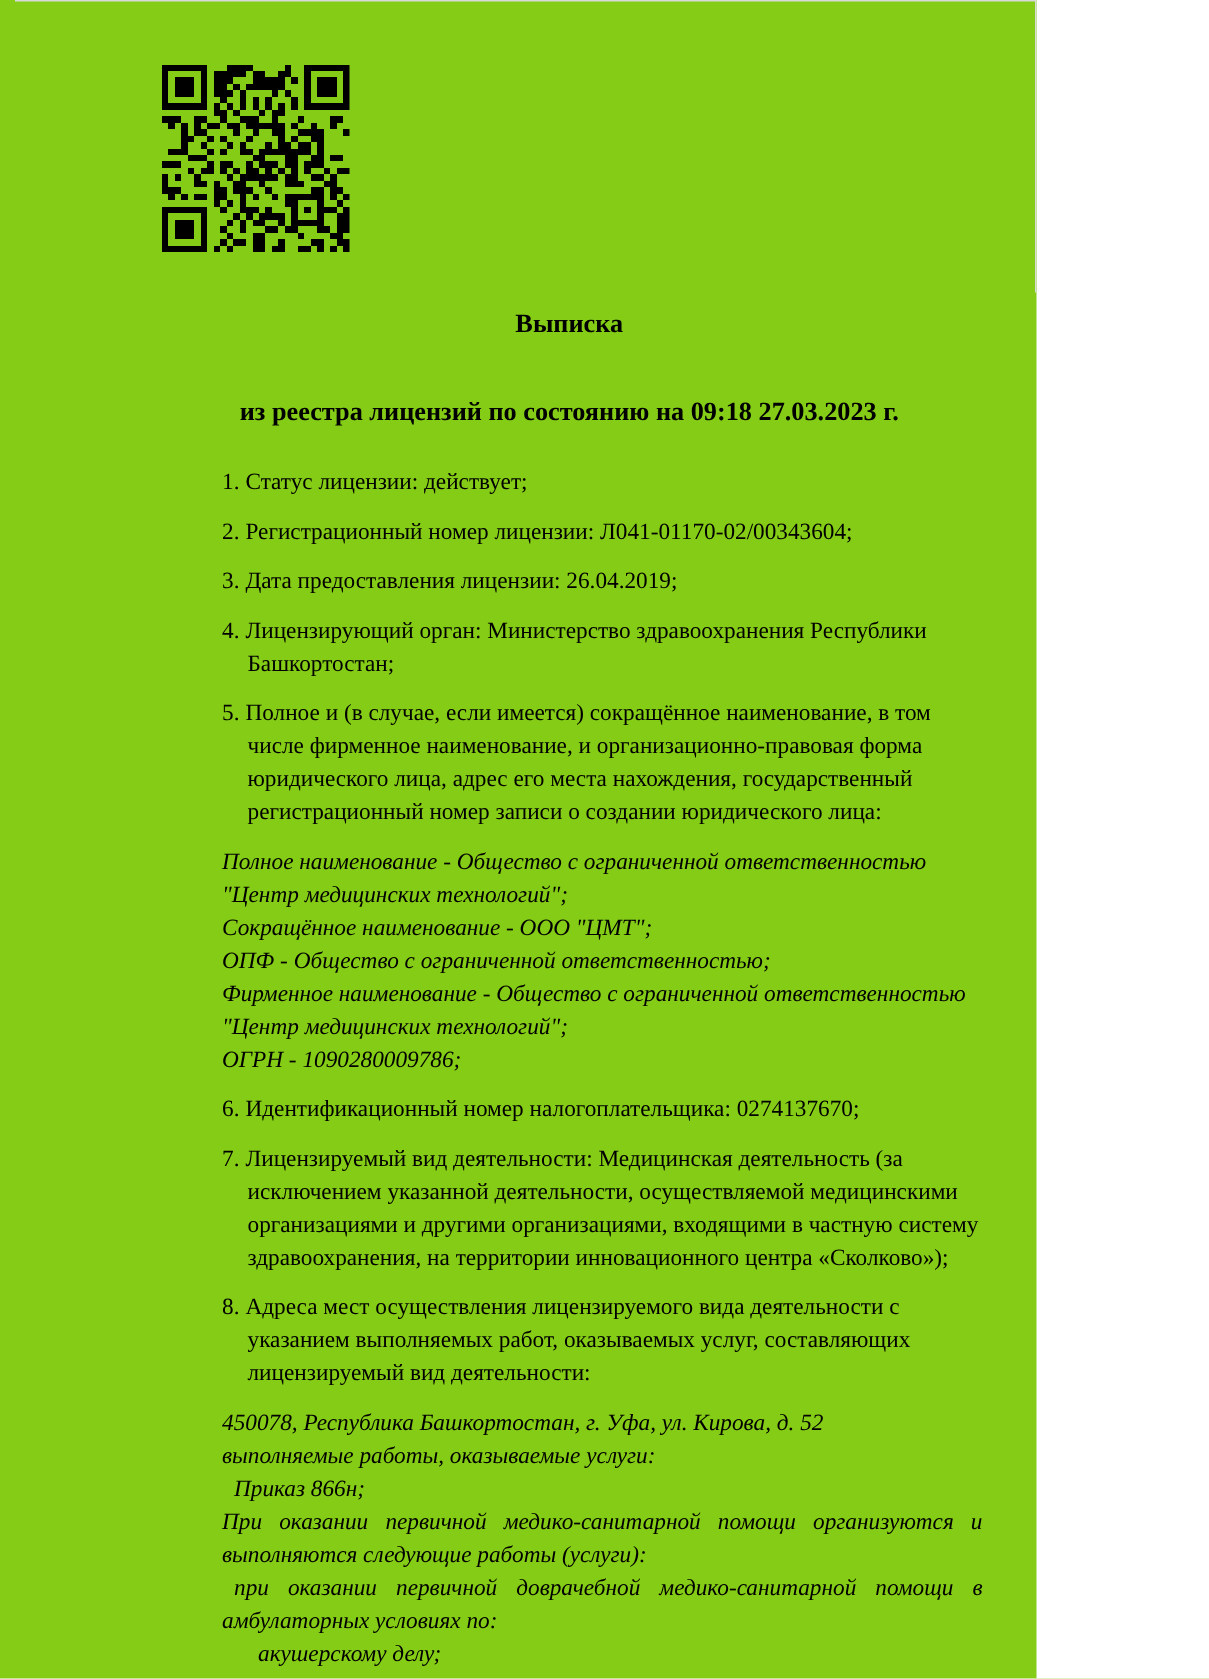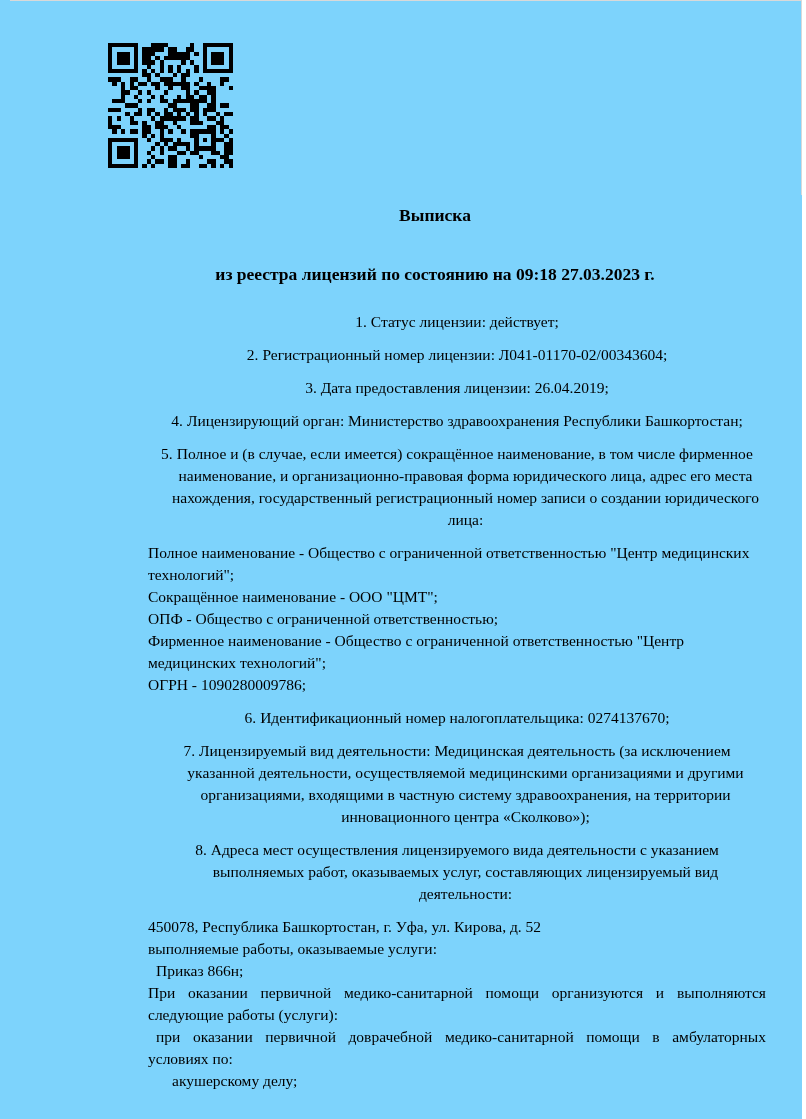--- a/index.html
+++ b/index.html
@@ -1,21 +1,21 @@
 <!DOCTYPE html>
 <html><head>
 <meta charset="utf-8">
 <style>
   * { margin: 0; padding: 0; box-sizing: border-box; }
   html, body { background: #ffffff; }
   .page {
     position: relative;
-    width: 802px;
+    width: 691px;
     height: 1119px;
-    background: #7dd3fc;
+    background: #84cc16;
     overflow: hidden;
     font-family: "Liberation Serif", serif;
     font-size: 15.5px;
     line-height: 22px;
     color: #000000;
   }
   .top-border { position: absolute; top: 0; left: 10px; right: 0; height: 1px; background: #d9d9d9; }
   .right-border { position: absolute; top: 0; right: 0; width: 1px; height: 195px; background: #d9d9d9; }
 
   .qr {
@@ -33,25 +33,24 @@
     line-height: 22px;
   }
   .headings .subtitle { margin-top: 37px; }
 
   .doc-body { margin: 26px 36px 0 148px; }
 
   p.item {
     margin: 0 0 11px 0;
     padding-left: 17px;
     text-indent: -17px;
-    text-align: center;
   }
   p.item .num { padding-right: 4px; }
 
-  .block { margin: 5px 0 11px 0; }
+  .block { margin: 5px 0 11px 0; font-style: italic; }
   .block p { margin: 0; }
 
   .w-ind1 { padding-left: 8px; }
   .w-ind2 { padding-left: 24px; }
   .w-just { text-align: justify; }
   .w-just-ind { text-align: justify; text-indent: 8px; }
 </style>
 </head>
 <body>
 

